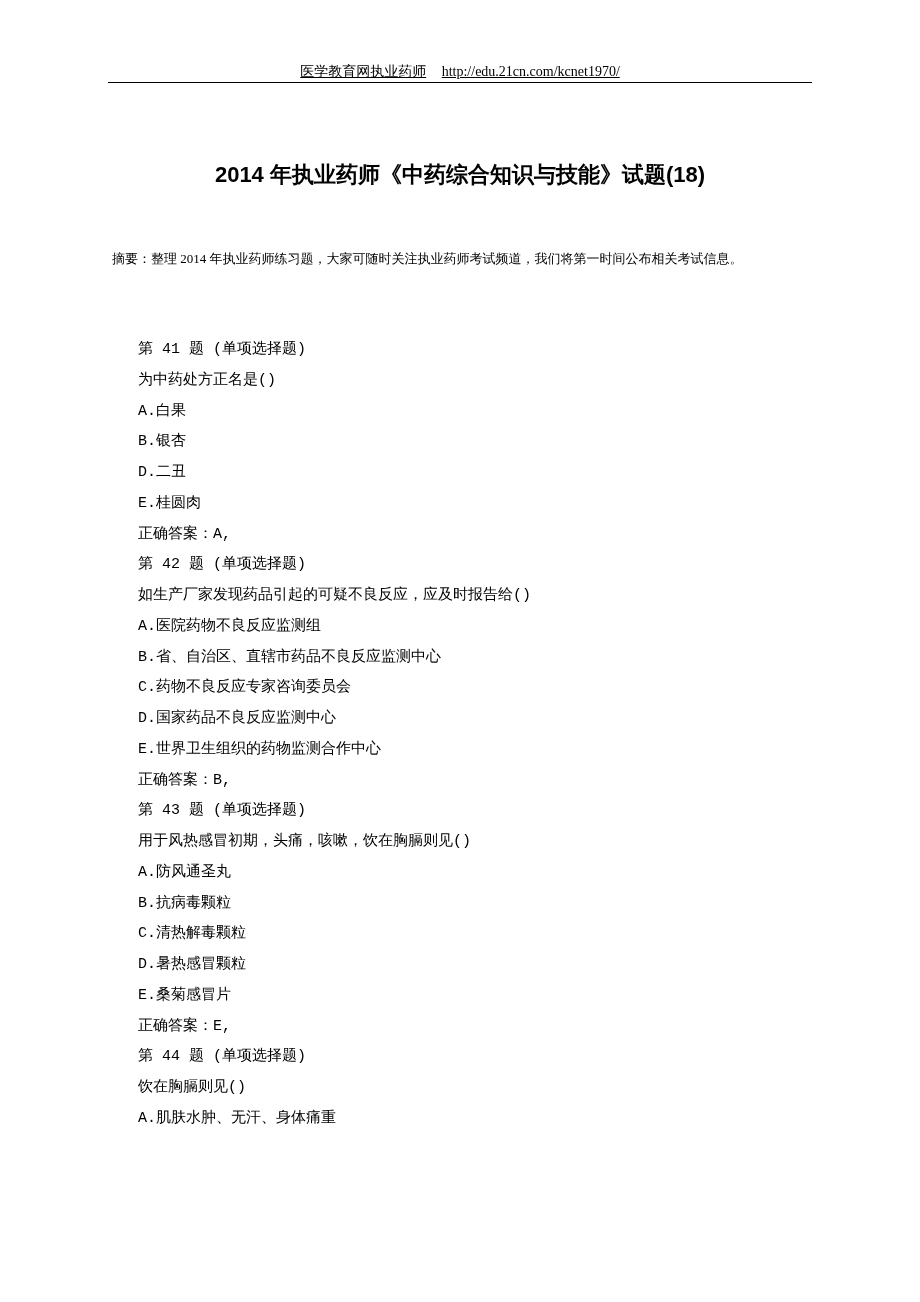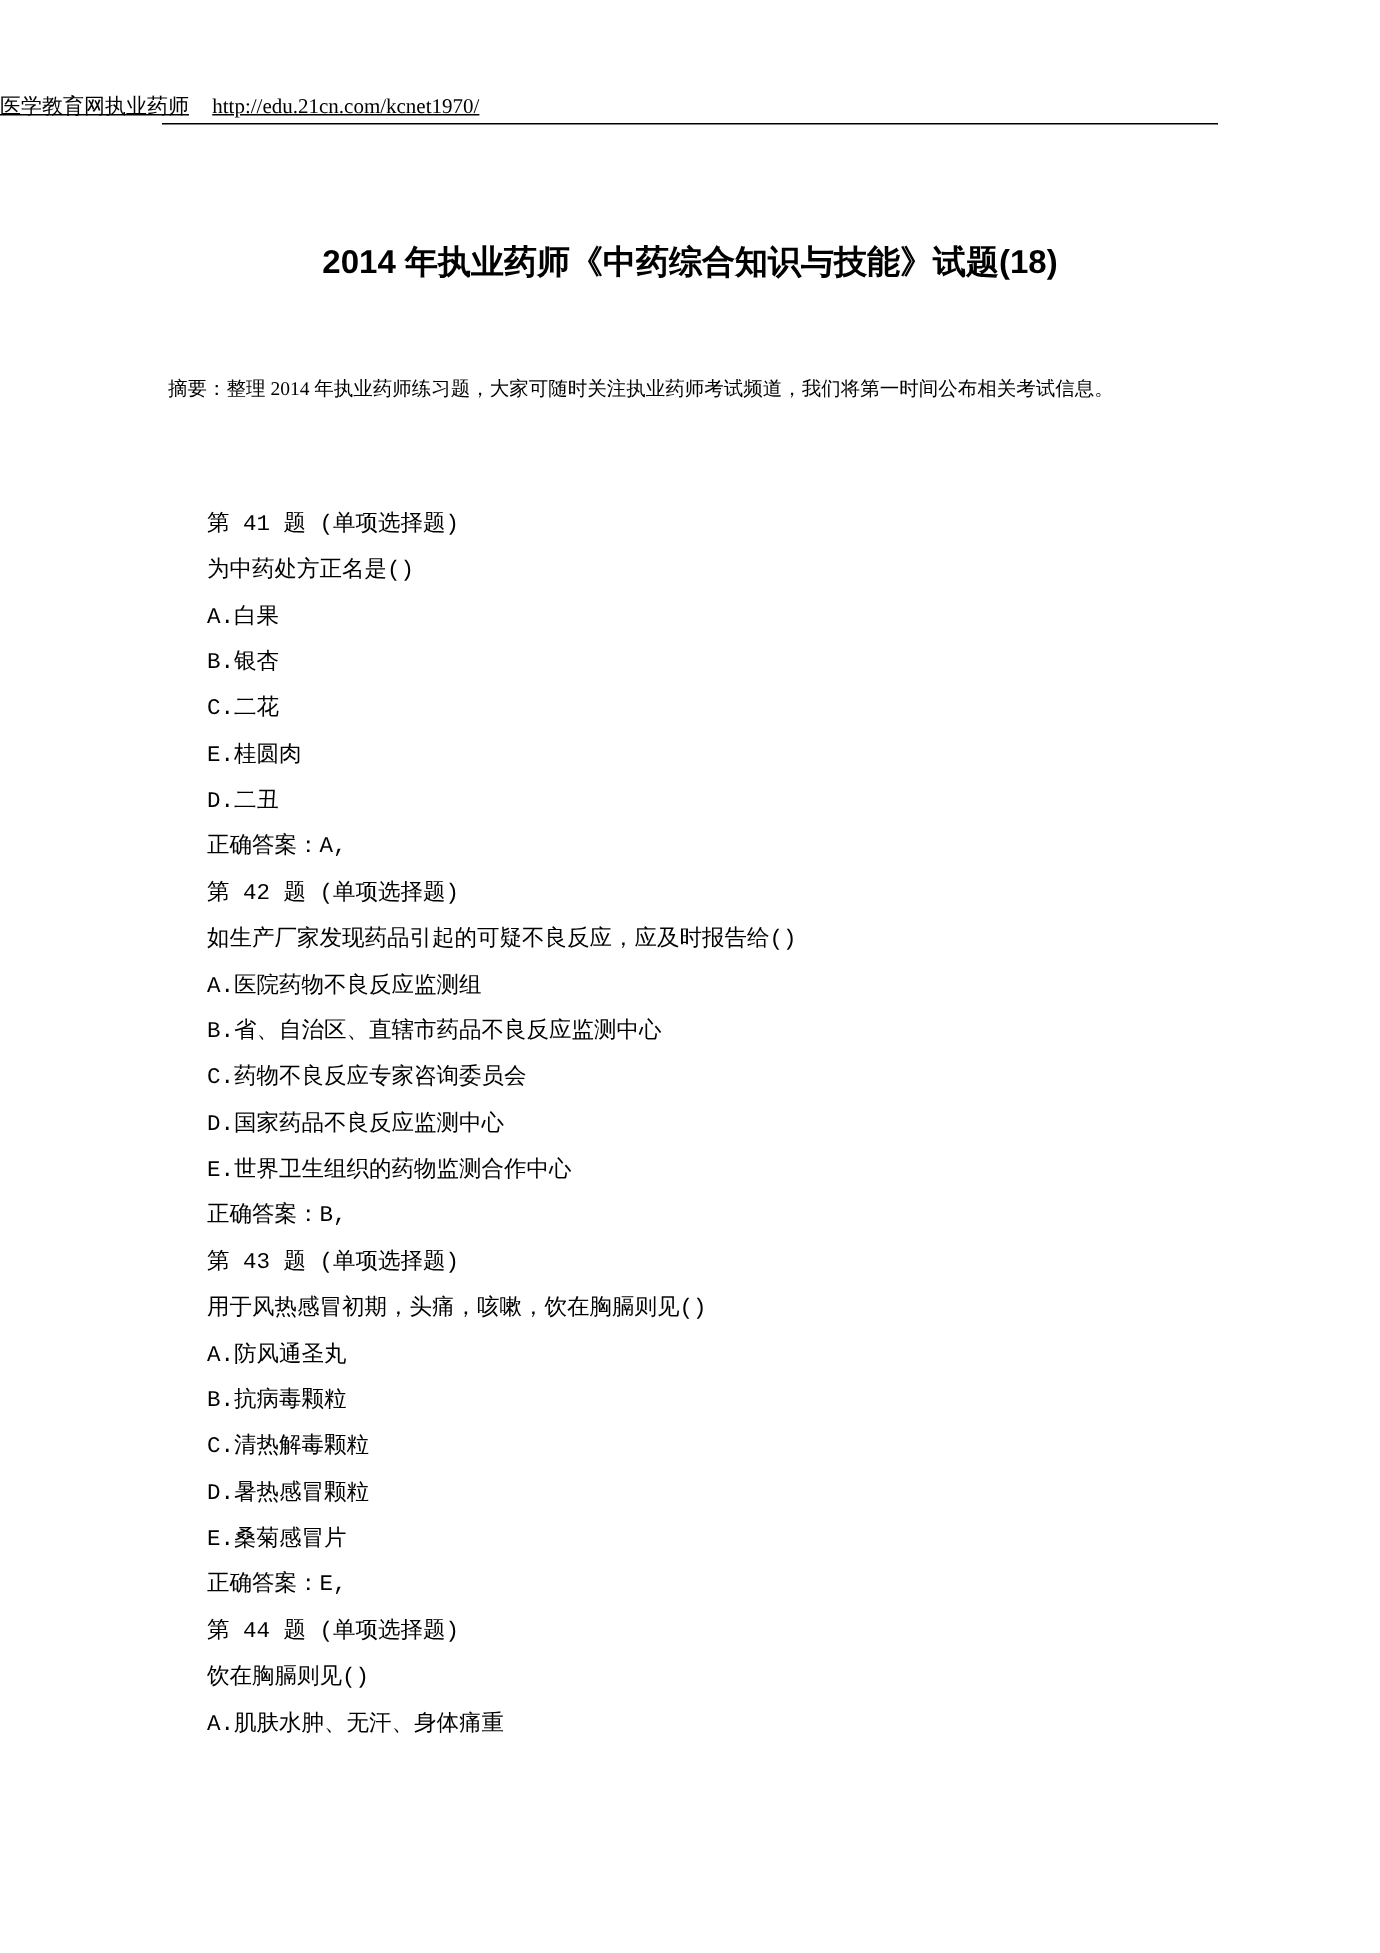--- a/index.html
+++ b/index.html
@@ -13,21 +13,21 @@
       background: #ffffff;
       font-family: "SimSun", "宋体", serif;
       color: #000000;
       position: relative;
     }
     .header {
       position: absolute;
       top: 62px;
       left: 0;
       width: 100%;
-      text-align: left;
+      text-align: center;
     }
     .header-text {
       font-size: 14px;
       display: inline-block;
     }
     .header-label {
       text-decoration: underline;
     }
     .header-url {
       text-decoration: underline;
@@ -85,23 +85,22 @@
 
 <div class="title">2014 年执业药师《中药综合知识与技能》试题(18)</div>
 
 <div class="abstract">摘要：整理 2014 年执业药师练习题，大家可随时关注执业药师考试频道，我们将第一时间公布相关考试信息。</div>
 
 <div class="content">
   <p>第 41 题 (单项选择题)</p>
   <p>为中药处方正名是()</p>
   <p>A.白果</p>
   <p>B.银杏</p>
-  <p>C.二花</p>
+  <p>D.二丑</p>
   <p>E.桂圆肉</p>
-  <p>D.二丑</p>
   <p>正确答案：A,</p>
 
   <p>第 42 题 (单项选择题)</p>
   <p>如生产厂家发现药品引起的可疑不良反应，应及时报告给()</p>
   <p>A.医院药物不良反应监测组</p>
   <p>B.省、自治区、直辖市药品不良反应监测中心</p>
   <p>C.药物不良反应专家咨询委员会</p>
   <p>D.国家药品不良反应监测中心</p>
   <p>E.世界卫生组织的药物监测合作中心</p>
   <p>正确答案：B,</p>

